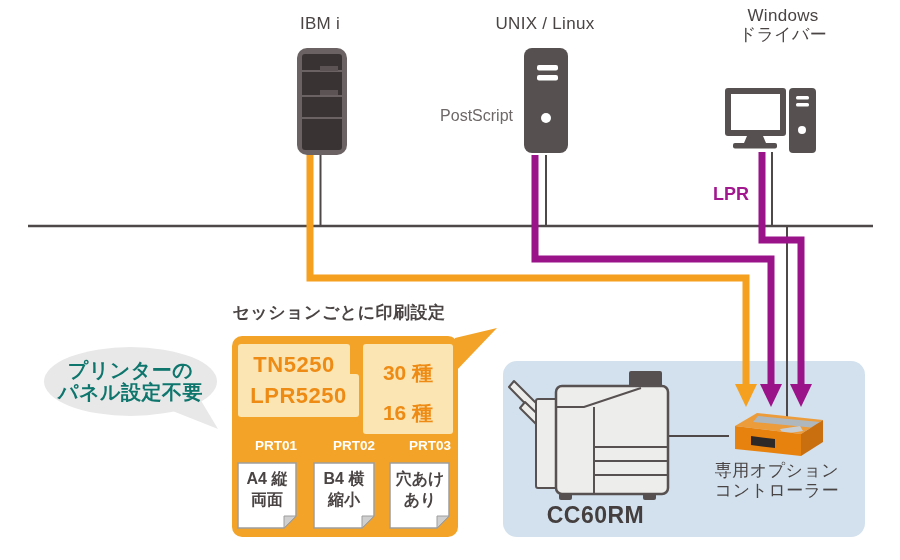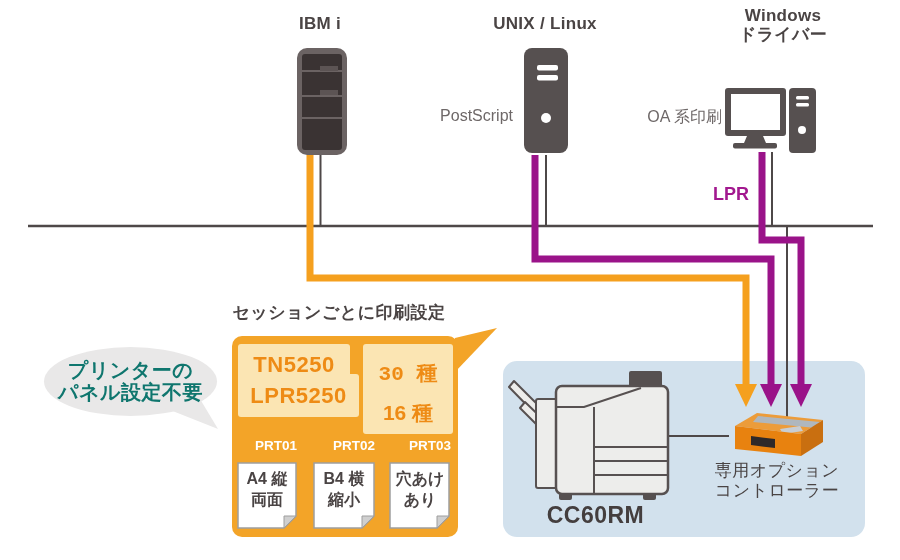--- a/index.html
+++ b/index.html
@@ -3,21 +3,21 @@
 <meta charset="utf-8">
 <style>
   html,body{margin:0;padding:0;background:#fff;}
   #stage{
     position:relative;width:900px;height:560px;background:#ffffff;overflow:hidden;
     font-family:"Liberation Sans","DejaVu Sans",sans-serif;
   }
   .txt{position:absolute;z-index:4;color:#4A4444;}
   .center{text-align:center;}
   .right{text-align:right;}
-  .host-label{font-size:17px;font-weight:700;line-height:19px;letter-spacing:.3px;}
+  .host-label{font-size:17px;font-weight:400;line-height:19px;letter-spacing:.3px;}
   .sub-label{font-size:16px;font-weight:500;color:#6E6868;}
   .lpr-label{font-size:18px;font-weight:700;color:#A2188F;}
   .session-title{font-size:17px;font-weight:600;letter-spacing:.5px;}
   .panel{position:absolute;z-index:1;left:503px;top:361px;width:362px;height:176px;
     background:#D2E1ED;border-radius:14px;}
   .stable{position:absolute;z-index:2;left:232px;top:336px;width:226px;height:201px;
     background:#F3A428;border-radius:10px;}
   .cell{position:absolute;background:#FBE5B3;border-radius:3px;color:#EE8B15;
     font-weight:700;display:flex;align-items:center;justify-content:center;}
   .cell-name{font-size:22px;letter-spacing:.5px;}
@@ -36,21 +36,21 @@
 </style>
 </head>
 <body>
 
 <div id="stage">
 
   <div class="panel"></div>
 
   <div class="stable">
     <div class="cell cell-name" style="left:6px;top:8px;width:112px;height:42px;">TN5250</div>
-    <div class="cell cell-count" style="left:131px;top:8px;width:90px;height:58px;font-family:Liberation Mono, monospace;">30 種</div>
+    <div class="cell cell-count" style="left:131px;top:8px;width:90px;height:58px;">30 種</div>
     <div class="cell cell-name" style="left:6px;top:38px;width:121px;height:43px;">LPR5250</div>
     <div class="cell cell-count" style="left:131px;top:55px;width:90px;height:43px;">16 種</div>
     <div class="prt" style="left:5px;width:60px;">PRT01</div>
     <div class="prt" style="left:81px;width:62px;">PRT02</div>
     <div class="prt" style="left:157px;width:62px;">PRT03</div>
   </div>
 
   <div class="bubble"></div>
   <div class="bubble-text">
     <div>プリンターの</div>
@@ -152,21 +152,20 @@
 
   <div class="txt host-label center" style="left:490px;top:14px;width:110px;">UNIX / Linux</div>
 
   <div class="txt host-label center" style="left:728px;top:6px;width:110px;">
     <div>Windows</div>
     <div>ドライバー</div>
   </div>
 
   <div class="txt sub-label right" style="left:408px;top:107px;width:105px;">PostScript</div>
 
-  <div class="txt sub-label right" style="left:617px;top:107px;width:105px;">OA 系印刷</div>
 
   <div class="txt lpr-label center" style="left:706px;top:184px;width:50px;">LPR</div>
 
   <div class="txt session-title" style="left:219px;top:301px;width:240px;text-align:center;">セッションごとに印刷設定</div>
 
   <div class="pagetxt" style="left:237px;width:60px;">
     <div>A4 縦</div>
     <div>両面</div>
   </div>
   <div class="pagetxt" style="left:314px;width:60px;">

